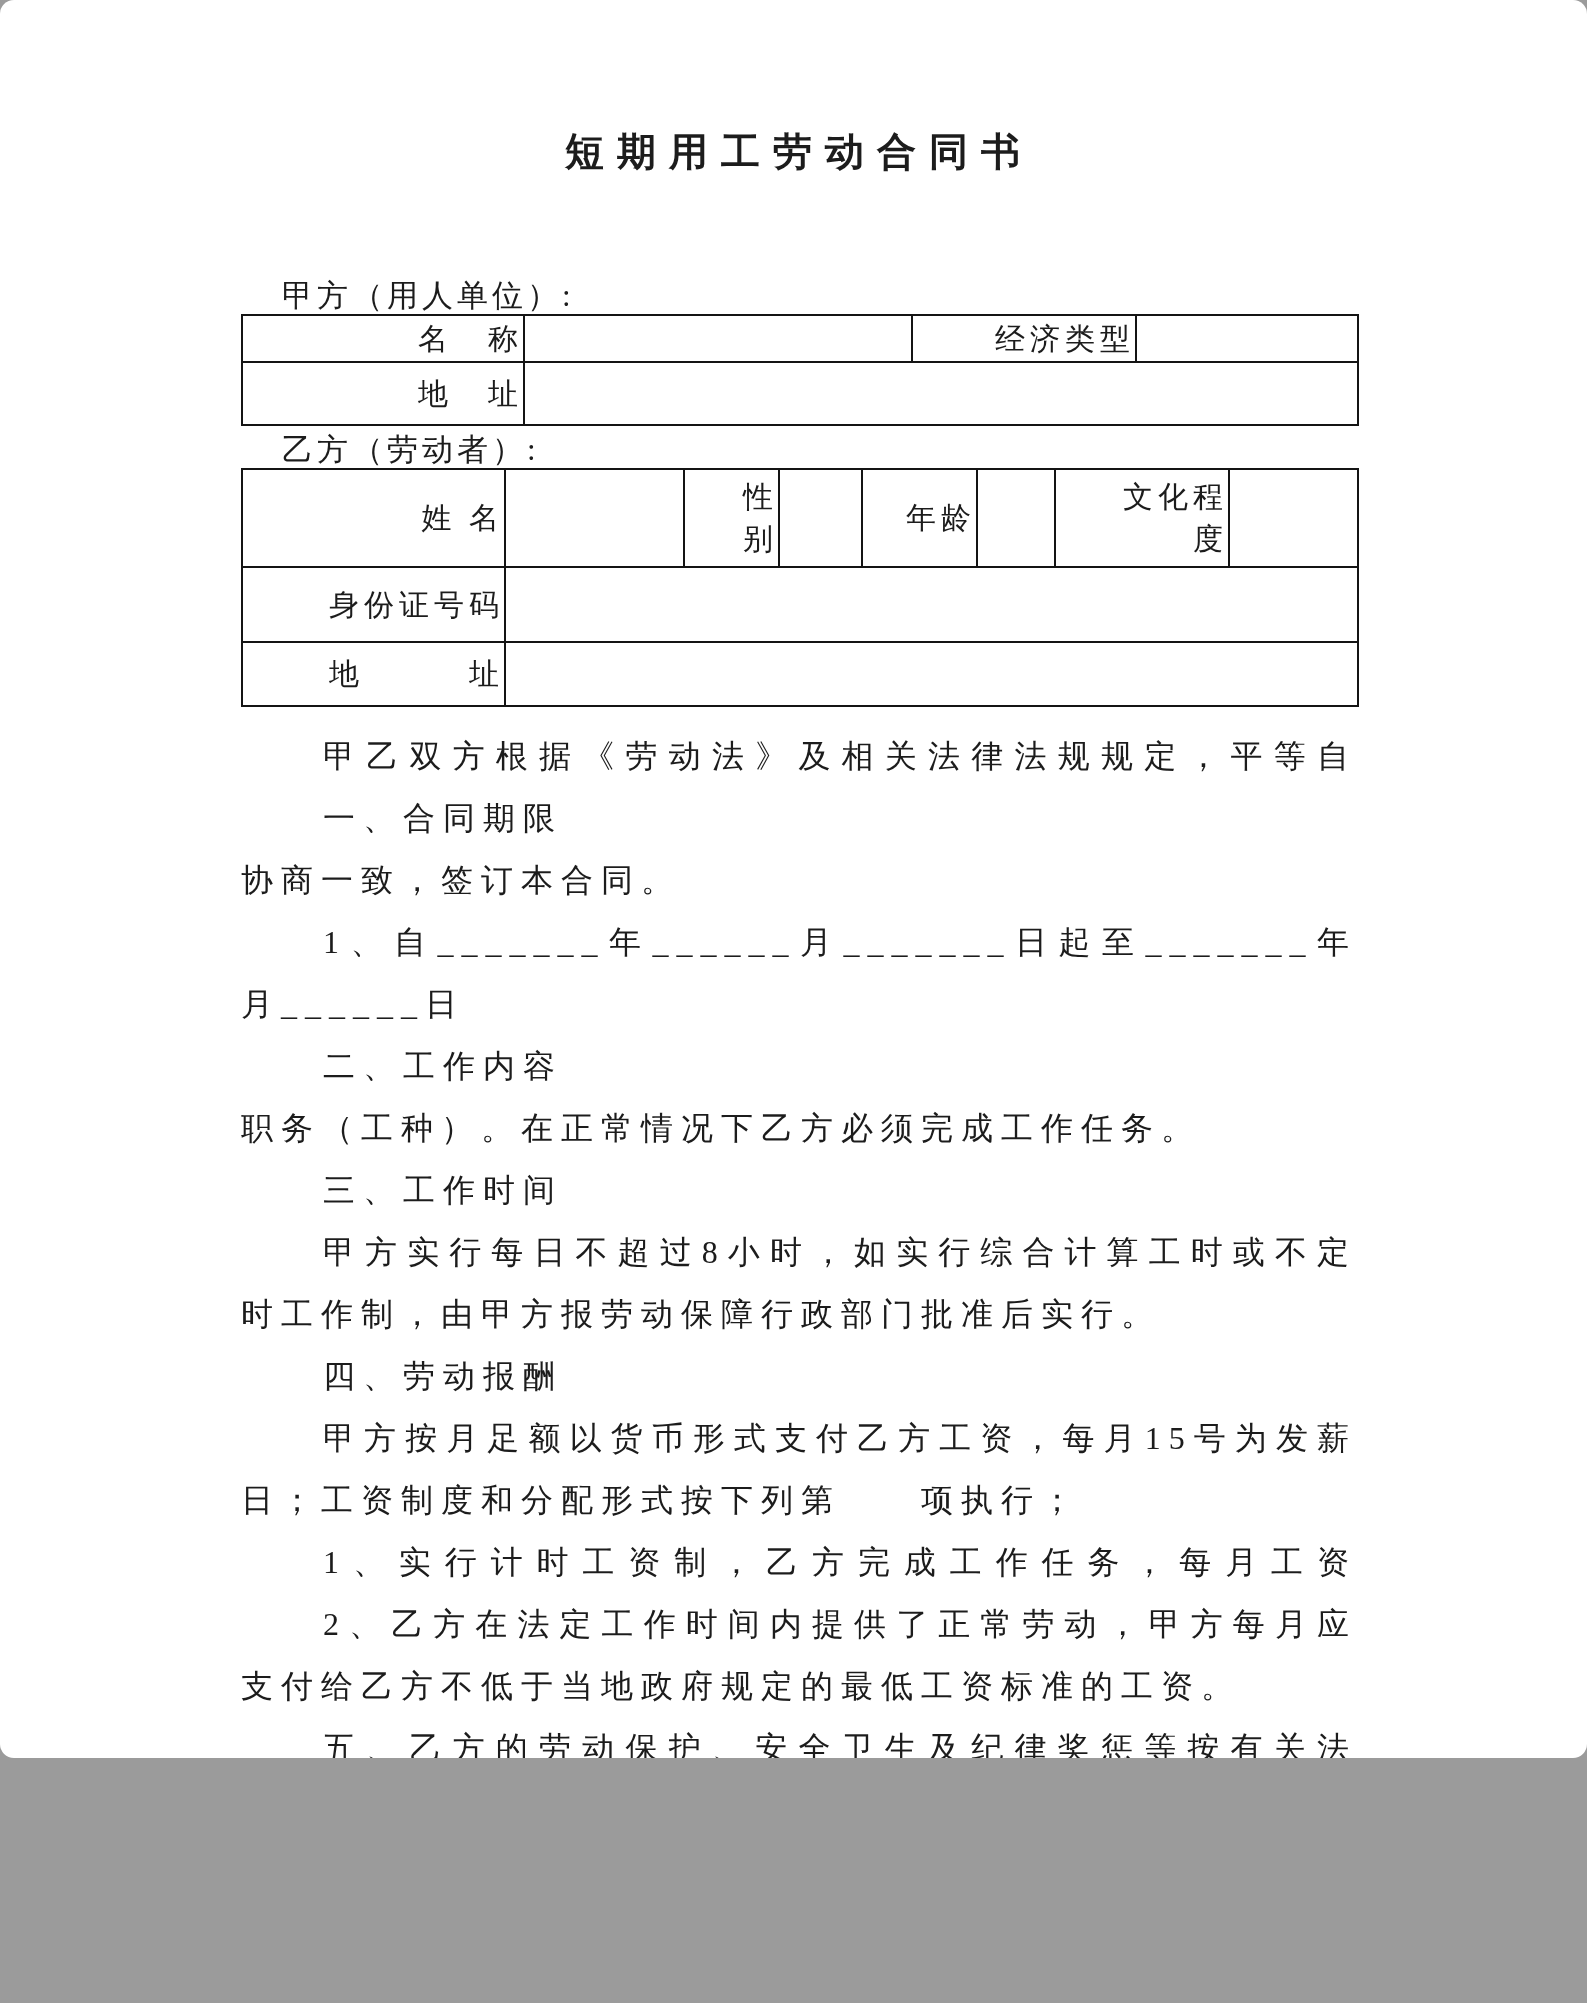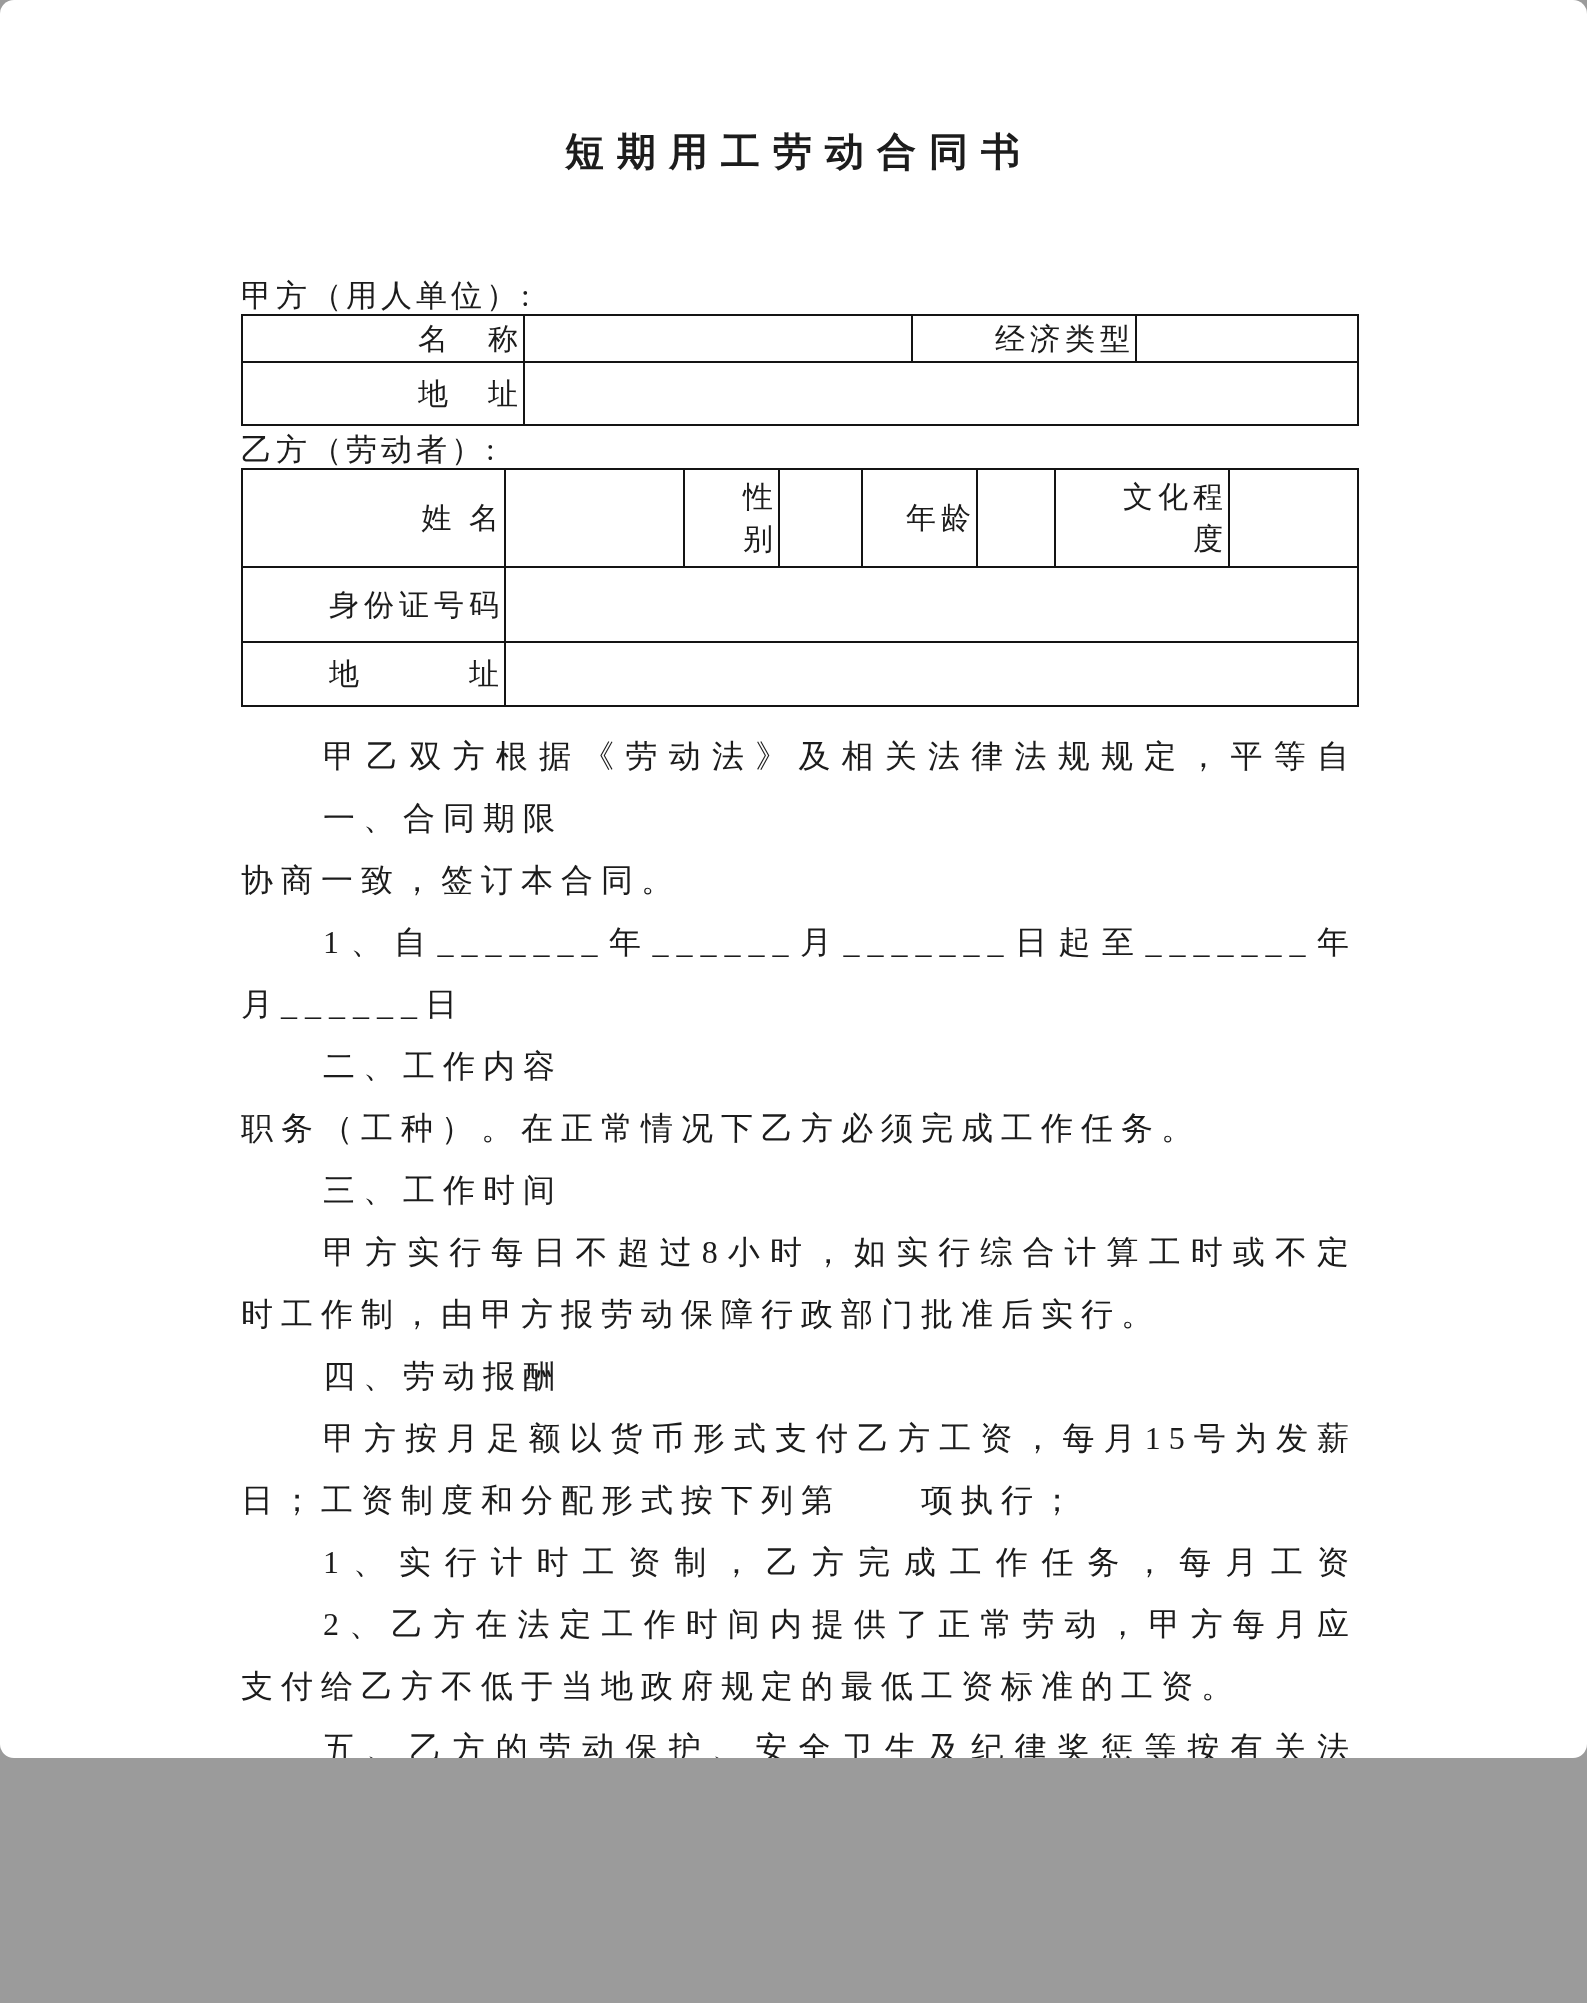--- a/index.html
+++ b/index.html
@@ -27,20 +27,21 @@
     text-align:center;
     font-size:39px; font-weight:bold;
     letter-spacing:13px;
     white-space:nowrap;
   }
   .party-heading {
     font-size:31px;
     line-height:36px;
     letter-spacing:4px;
     white-space:pre;
+    margin-left:41px;
   }
   .party-heading.a { margin-top:100px; }
   .party-heading.b { margin-top:6px; }
   table.grid {
     border-collapse:collapse;
     table-layout:fixed;
     width:1116px;
   }
   table.grid td {
     border:2px solid #141414;

